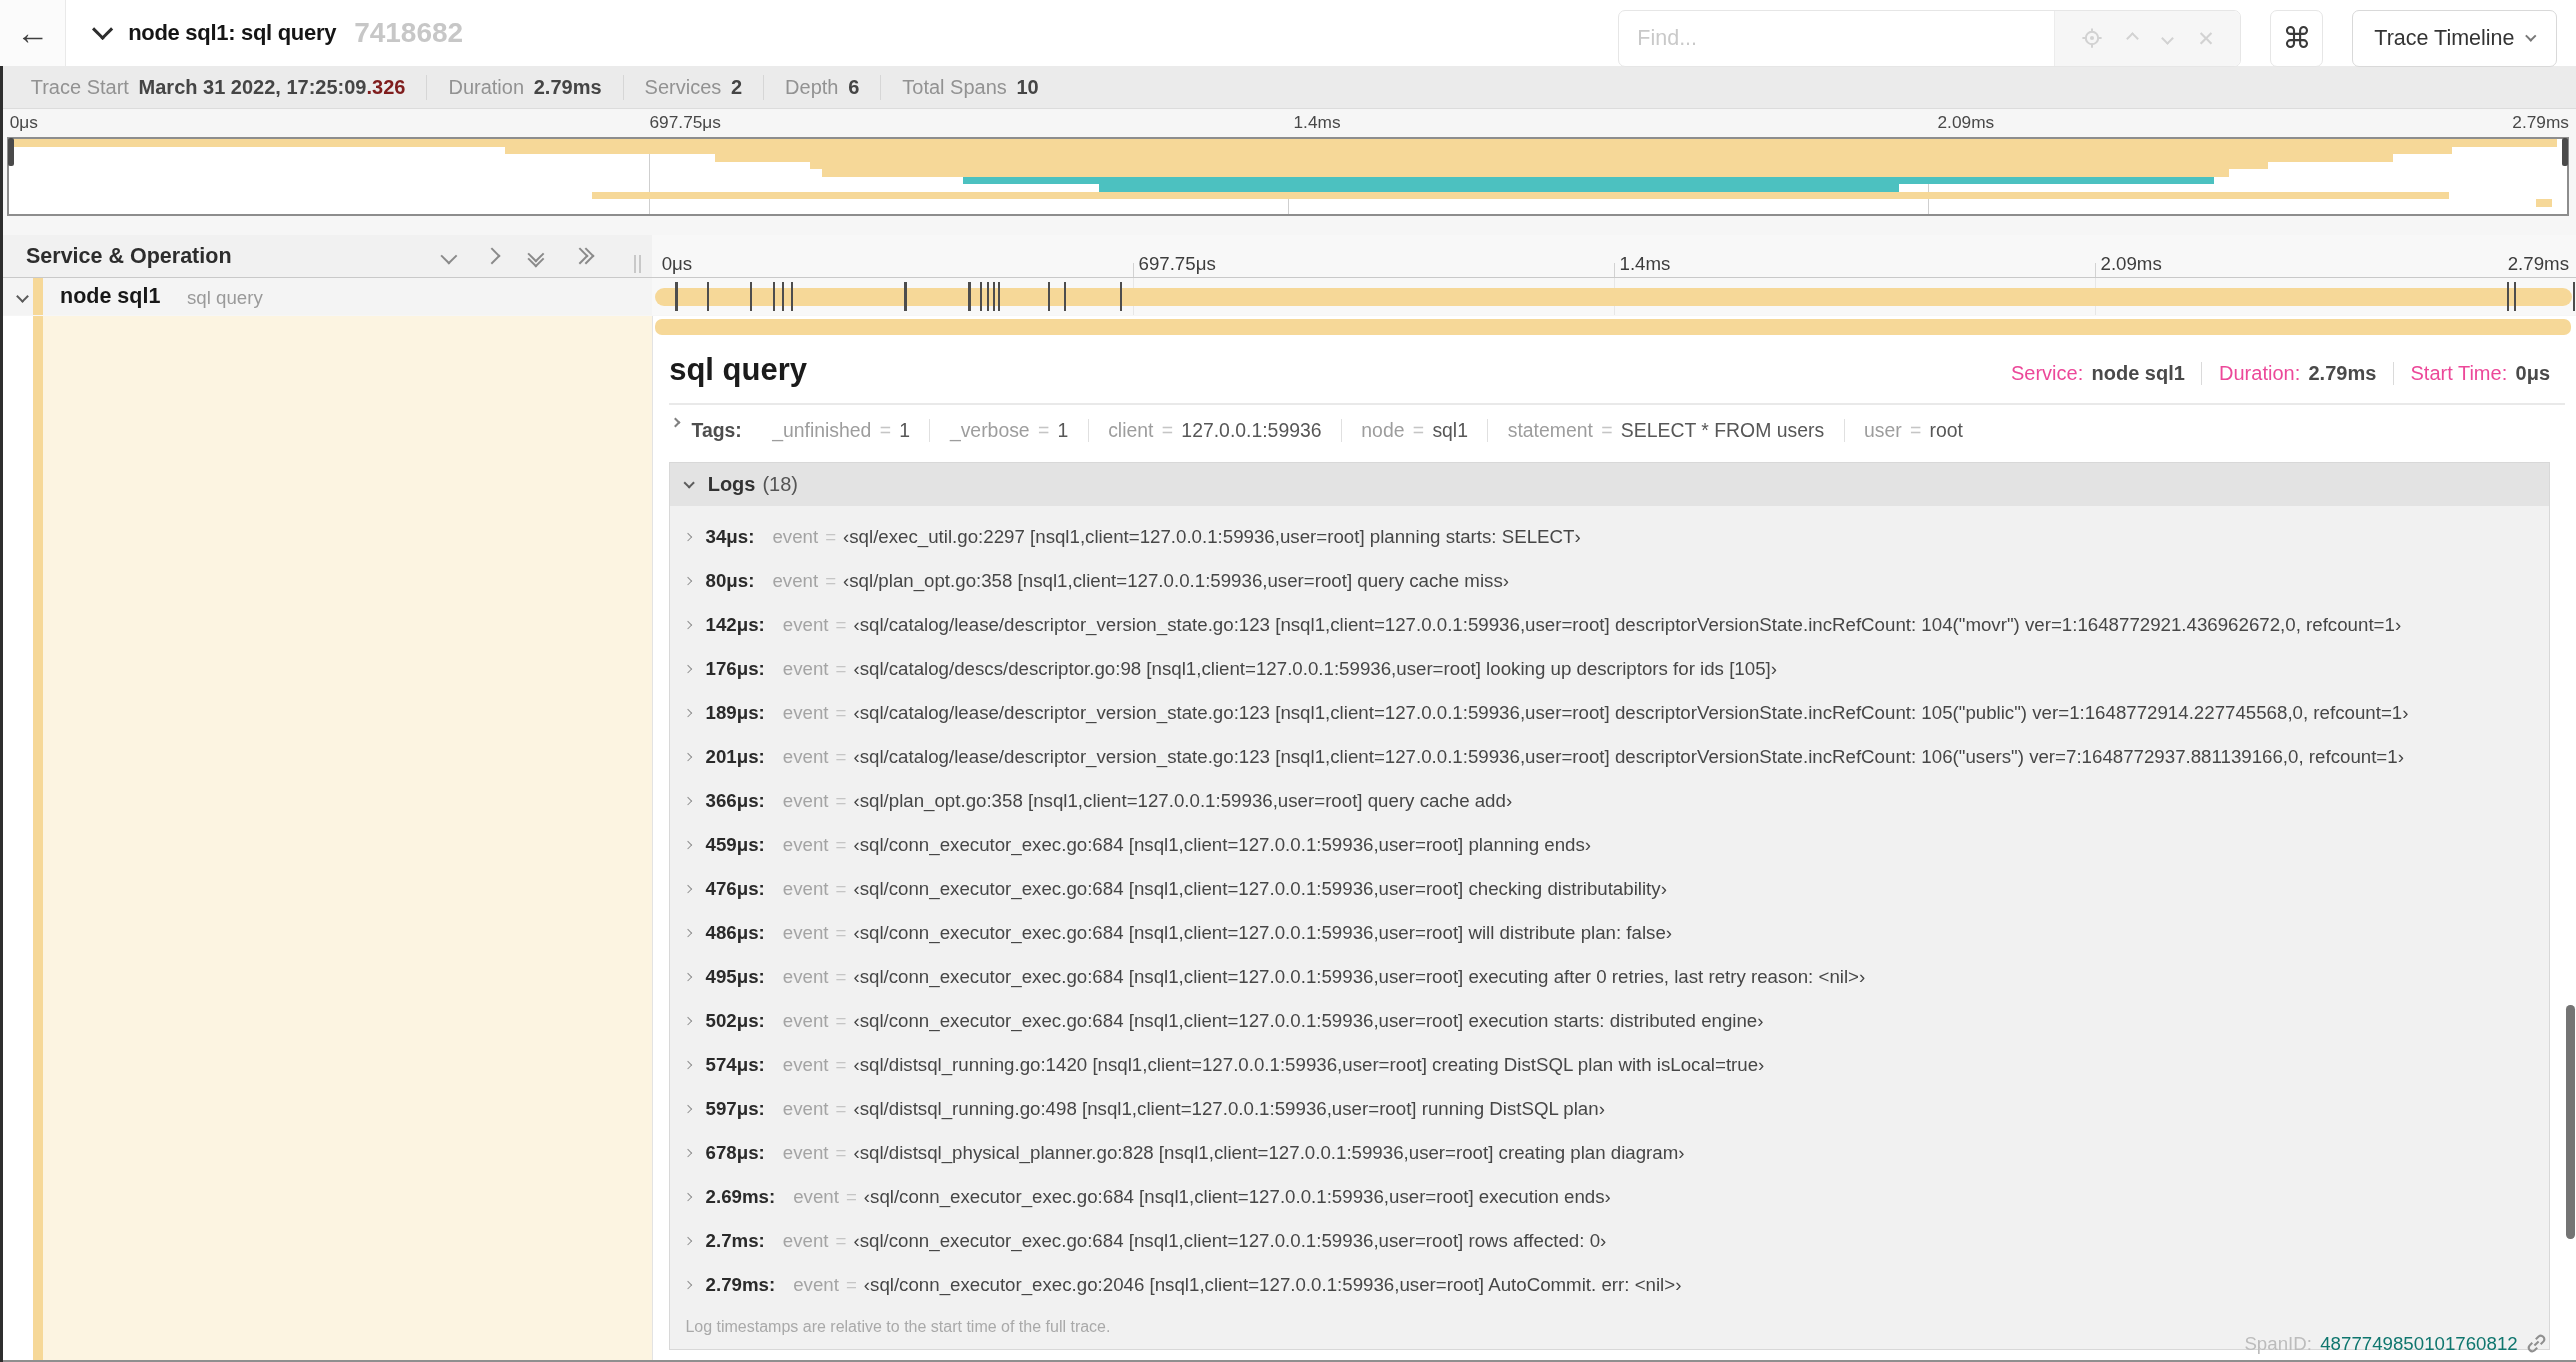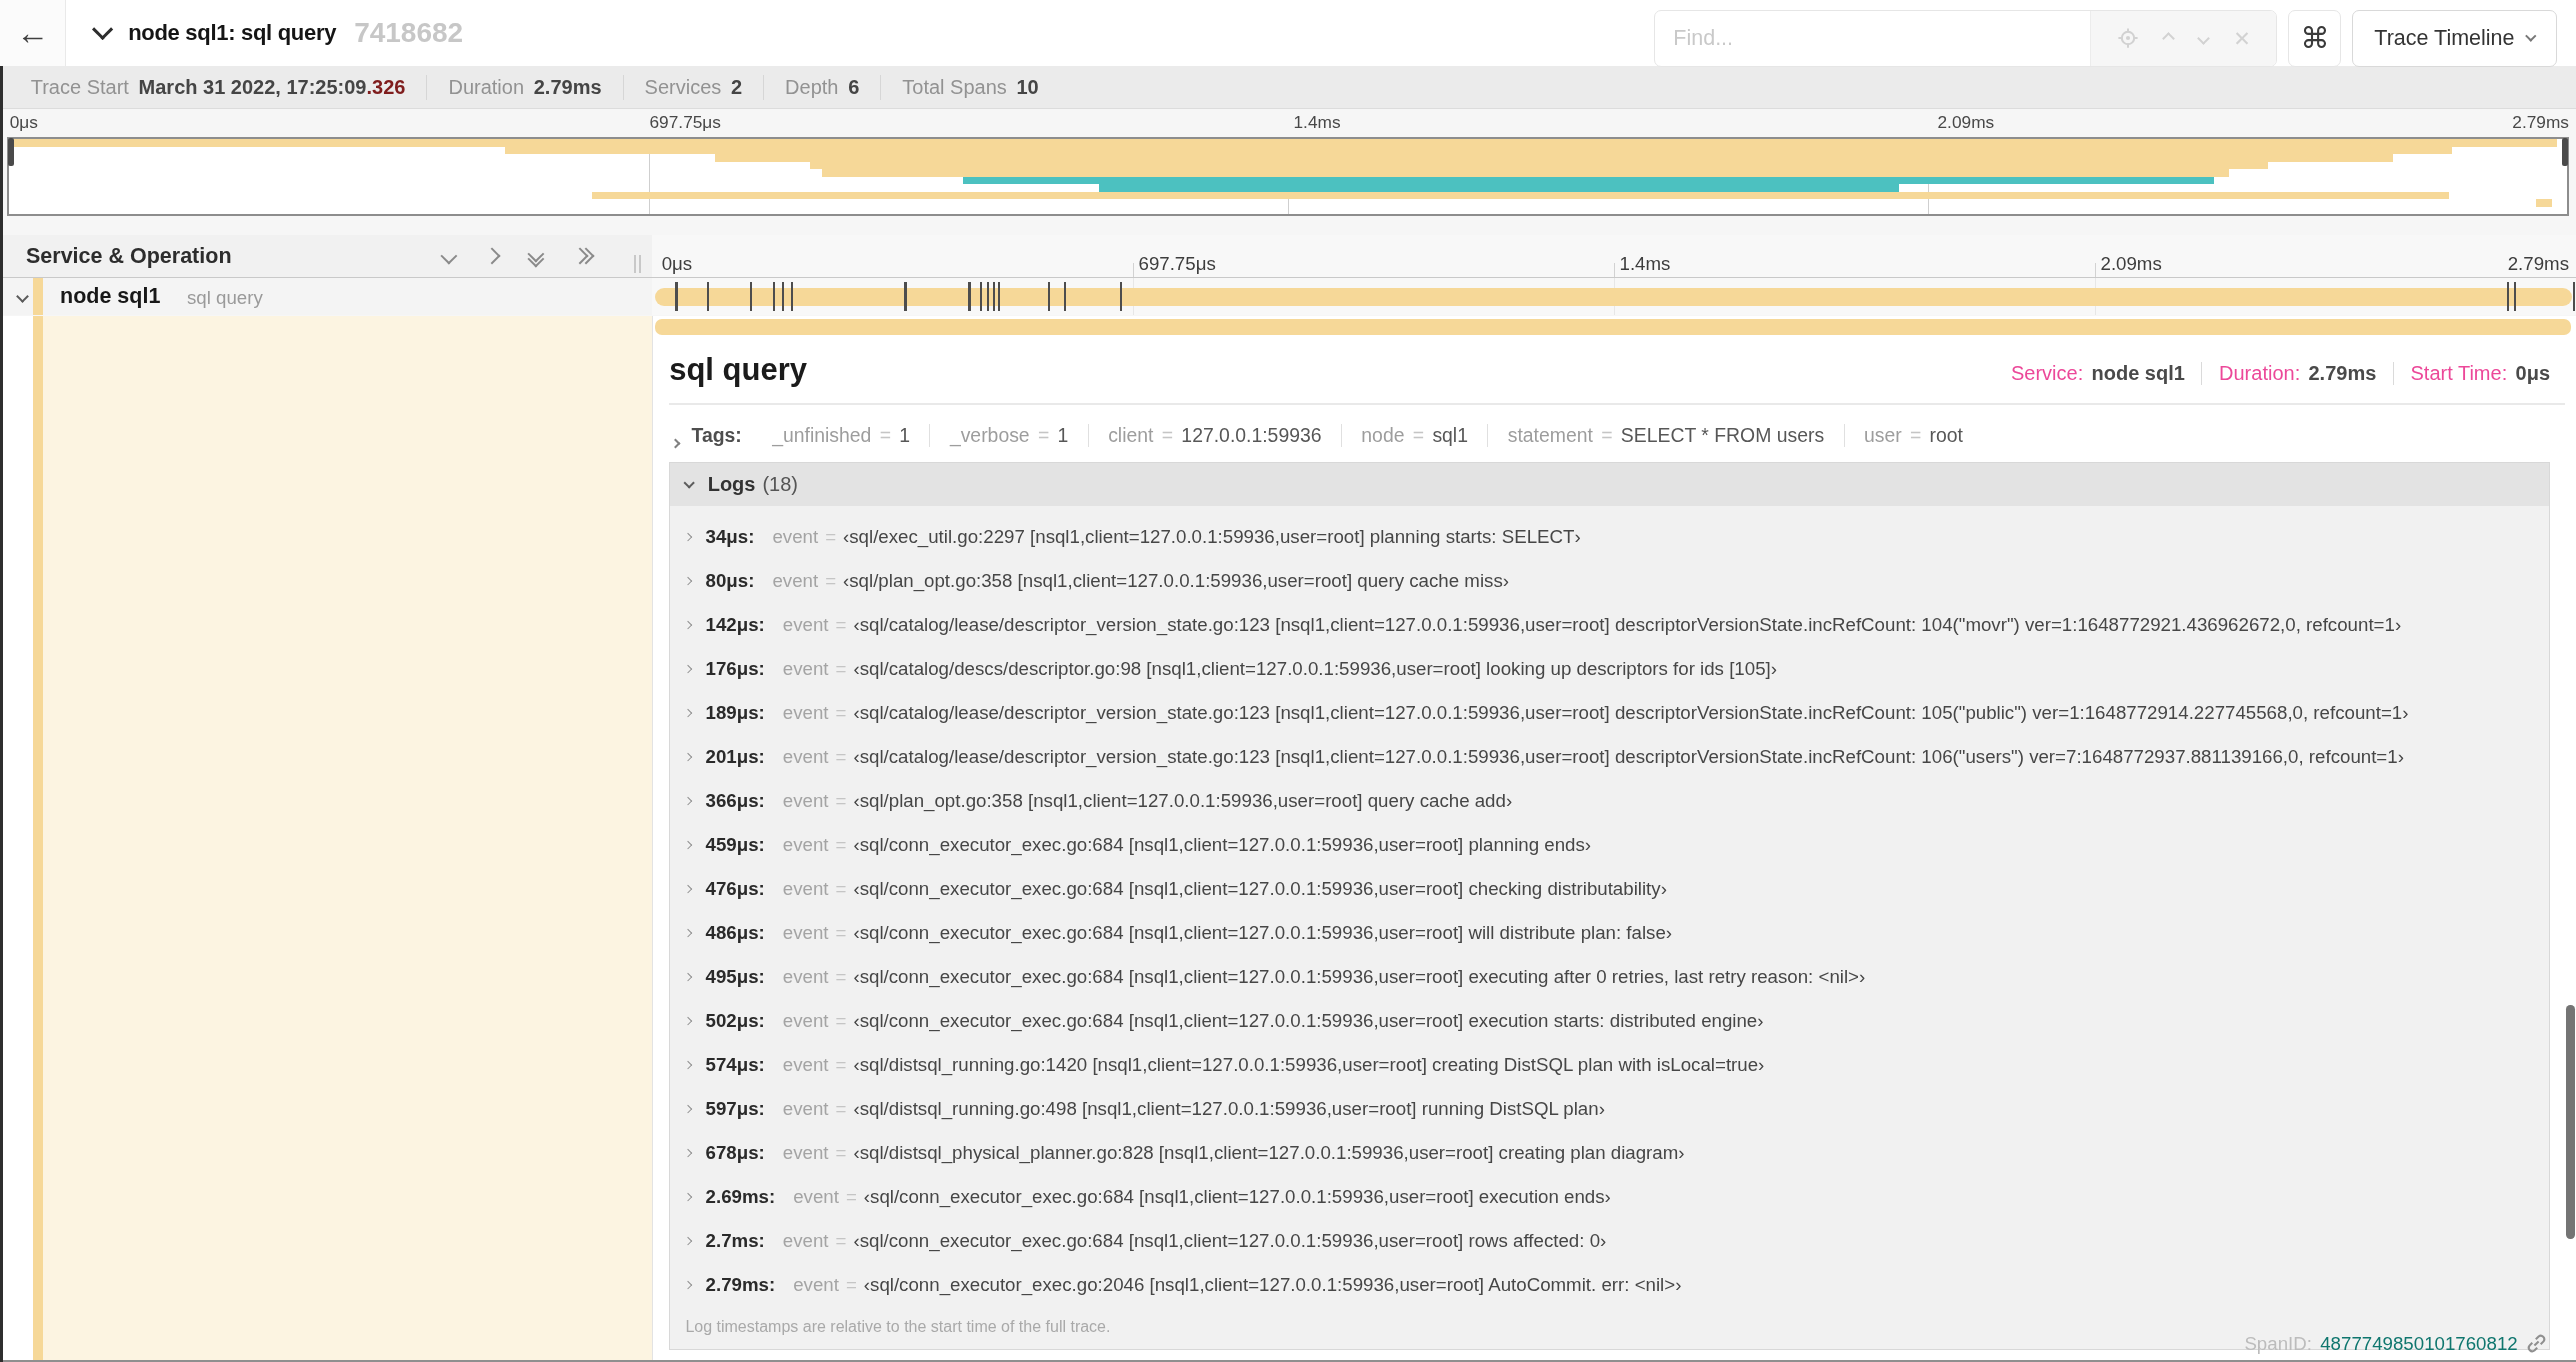--- a/index.html
+++ b/index.html
@@ -19,21 +19,21 @@
   .dchv-right i{display:inline-block;width:11px;height:11px;border:solid currentColor;border-width:0 2.1px 2.1px 0;transform:rotate(-45deg);}
   .dchv-right i+i{margin-left:-5.5px;}
 
   
   .topbar{position:absolute;top:0;left:0;width:100%;height:66px;background:#fff;display:flex;align-items:center;z-index:4;}
   .backbox{width:66px;height:66px;background:#fbfbfb;border-right:1.4px solid #e9e9e9;display:flex;align-items:center;justify-content:center;font-size:33px;color:#3f3f3f;cursor:pointer;}
   .titlegrp{display:flex;align-items:center;margin-left:29px;gap:18px;}
   .title-chev{width:15.2px;height:15.2px;border:solid #2d2d2d;border-width:0 3.5px 3.5px 0;transform:rotate(45deg);margin-top:-7px;}
   .pagetitle{font-size:22px;font-weight:bold;color:#151515;letter-spacing:-0.3px;}
   .traceid{font-size:28px;font-weight:bold;color:#c7c7c7;}
-  .findgrp{position:absolute;right:19.4px;top:9.7px;height:57px;display:flex;gap:11px;align-items:stretch;padding-left:32px;}
+  .findgrp{position:absolute;right:19.4px;top:9.7px;height:57px;display:flex;gap:29px;align-items:stretch;padding-left:32px;}
   .findbox{display:flex;width:623px;border:1.4px solid #e6e6e6;border-radius:7px;overflow:hidden;background:#fff;}
   .findinput{flex:1;border:0;outline:0;padding:0 18px;font-size:21.5px;color:#555;background:transparent;font-family:inherit;}
   .findinput::placeholder{color:#c9c9c9;}
   .findsuffix{width:186px;background:#f6f6f6;border-left:1.4px solid #ececec;display:flex;align-items:center;justify-content:space-evenly;color:#d2d2d2;}
   .findsuffix .chvbtn{width:9px;height:9px;border-width:0 2.1px 2.1px 0;}
   .xicon{font-size:21px;line-height:1;}
   .cmdbtn{width:53px;border:1.4px solid #e6e6e6;border-radius:7px;background:#fff;display:flex;align-items:center;justify-content:center;font-size:29px;color:#3a3a3a;}
   .viewbtn{border:1.4px solid #d9d9d9;border-radius:7px;background:#fff;display:flex;align-items:center;gap:12.5px;padding:0 21px;font-size:21.5px;color:#343434;}
   .viewbtn .chv{width:7.6px;height:7.6px;border-width:0 2.1px 2.1px 0;color:#787878;margin-top:-4.2px;}
 
@@ -88,21 +88,21 @@
   .d-pane{position:absolute;left:654px;right:0;top:0;bottom:0;background:#fff;overflow:hidden;}
   .d-bar{margin:2.8px 5.5px 0 1.4px;height:16.6px;background:#f6d898;border-radius:7px;}
   .d-head{display:flex;align-items:baseline;margin:16.6px 26px 0 15.2px;}
   .d-title{font-size:31px;font-weight:bold;color:#1b1b1b;}
   .d-meta{margin-left:auto;display:flex;align-items:baseline;font-size:20px;}
   .d-meta .seg{padding:0 16.6px;border-right:1.4px solid #dadada;}
   .d-meta .seg:last-child{border-right:none;padding-right:0;}
   .d-meta .mlbl{color:#ec4899;margin-right:8.3px;}
   .d-meta .mval{color:#4a4a4a;font-weight:bold;}
   .d-rule{height:1.4px;background:#e9e9e9;margin:15.2px 11px 0 15.2px;}
-  .d-tags{display:flex;align-items:flex-end;margin:14px 0 0 18px;font-size:19.4px;height:28px;}
+  .d-tags{display:flex;align-items:flex-start;margin:14px 0 0 18px;font-size:19.4px;height:28px;}
   .tags-chev{width:7px;height:7px;border-width:0 2.1px 2.1px 0;color:#818181;margin-right:12.5px;}
   .tags-lbl{font-weight:bold;color:#4e4e4e;margin-right:11px;}
   .tag{display:flex;align-items:baseline;padding:0 19.4px;}
   .tag + .tag{border-left:1.4px solid #e0e0e0;}
   .tag .k{color:#9d9d9d;margin-right:8.3px;}
   .tag .eq{color:#c5c5c5;margin-right:8.3px;}
   .tag .v{color:#575757;}
   .d-logs{margin:15.2px 26px 0 15.2px;border:1.4px solid #d8d8d8;background:#f1f1f1;}
   .logs-head{height:43px;background:#e3e3e3;display:flex;align-items:center;padding-left:15.2px;font-size:20px;}
   .logs-head .chv{width:8.3px;height:8.3px;color:#5c5c5c;margin-right:14px;margin-top:-2.8px;}

